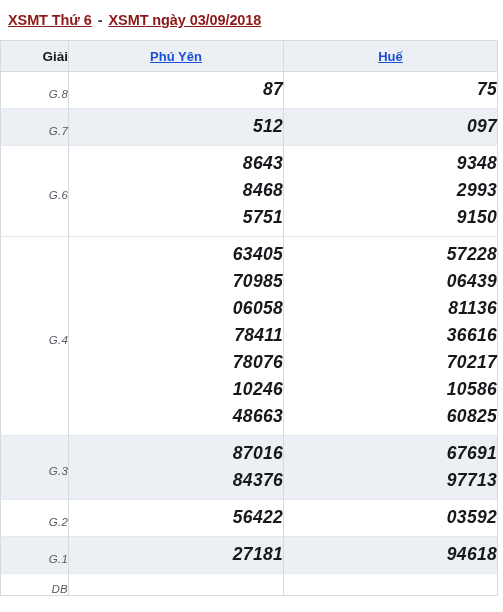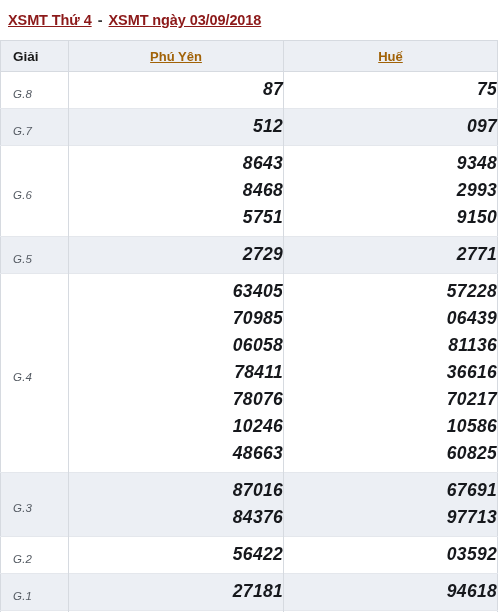--- a/index.html
+++ b/index.html
@@ -64,20 +64,21 @@
   .lotto-table th,
   .lotto-table td {
     border-left: 1px solid #d6dae0;
     border-right: 1px solid #d6dae0;
     padding: 0;
     vertical-align: middle;
   }
   .lotto-table th:first-child,
   .lotto-table td:first-child {
     border-left: none;
+    text-align: right;
   }
   .lotto-table th:last-child,
   .lotto-table td:last-child {
     border-right: none;
   }
 
   thead th {
     background: #eceff4;
     height: 30px;
     border-top: 1px solid #d6dae0;
@@ -87,21 +88,21 @@
     font-size: 13.5px;
     font-weight: bold;
     color: #1a1a1a;
     text-align: left;
     padding-left: 12px !important;
     box-sizing: border-box;
   }
   .head-link {
     font-size: 13px;
     font-weight: bold;
-    color: #a16207;
+    color: #1d4ed8;
     text-decoration: underline;
     cursor: pointer;
   }
 
   tbody tr { background: #ffffff; }
   tbody tr.alt { background: #eceff4; }
   tbody tr td { border-top: 1px solid #e4e7ec; font-style: italic; }
   tbody tr:first-child td { border-top: none; }
 
   .prize-cell {
@@ -128,21 +129,21 @@
     text-align: right;
   }
   tr.row-db .prize-cell { padding-top: 9px !important; }
 </style>
 </head>
 <body>
 
 <div class="page">
 
   <div class="title-bar">
-    <a class="title-link">XSMT Thứ 4</a>
+    <a class="title-link">XSMT Thứ 6</a>
       <span class="title-sep"> - </span>
       <a class="title-link">XSMT ngày 03/09/2018</a>
   </div>
 
   <table class="lotto-table">
     <colgroup>
       <col class="c-prize">
       <col class="c-col1">
       <col class="c-col2">
     </colgroup>
@@ -182,29 +183,20 @@
             <span class="num">8643</span>
             <span class="num">8468</span>
             <span class="num">5751</span>
           </td>
           <td class="nums-cell">
             <span class="num">9348</span>
             <span class="num">2993</span>
             <span class="num">9150</span>
           </td>
         </tr>
-        <tr class="alt ">
-          <td class="prize-cell">G.5</td>
-          <td class="nums-cell">
-            <span class="num">2729</span>
-          </td>
-          <td class="nums-cell">
-            <span class="num">2771</span>
-          </td>
-        </tr>
         <tr class="">
           <td class="prize-cell">G.4</td>
           <td class="nums-cell">
             <span class="num">63405</span>
             <span class="num">70985</span>
             <span class="num">06058</span>
             <span class="num">78411</span>
             <span class="num">78076</span>
             <span class="num">10246</span>
             <span class="num">48663</span>

